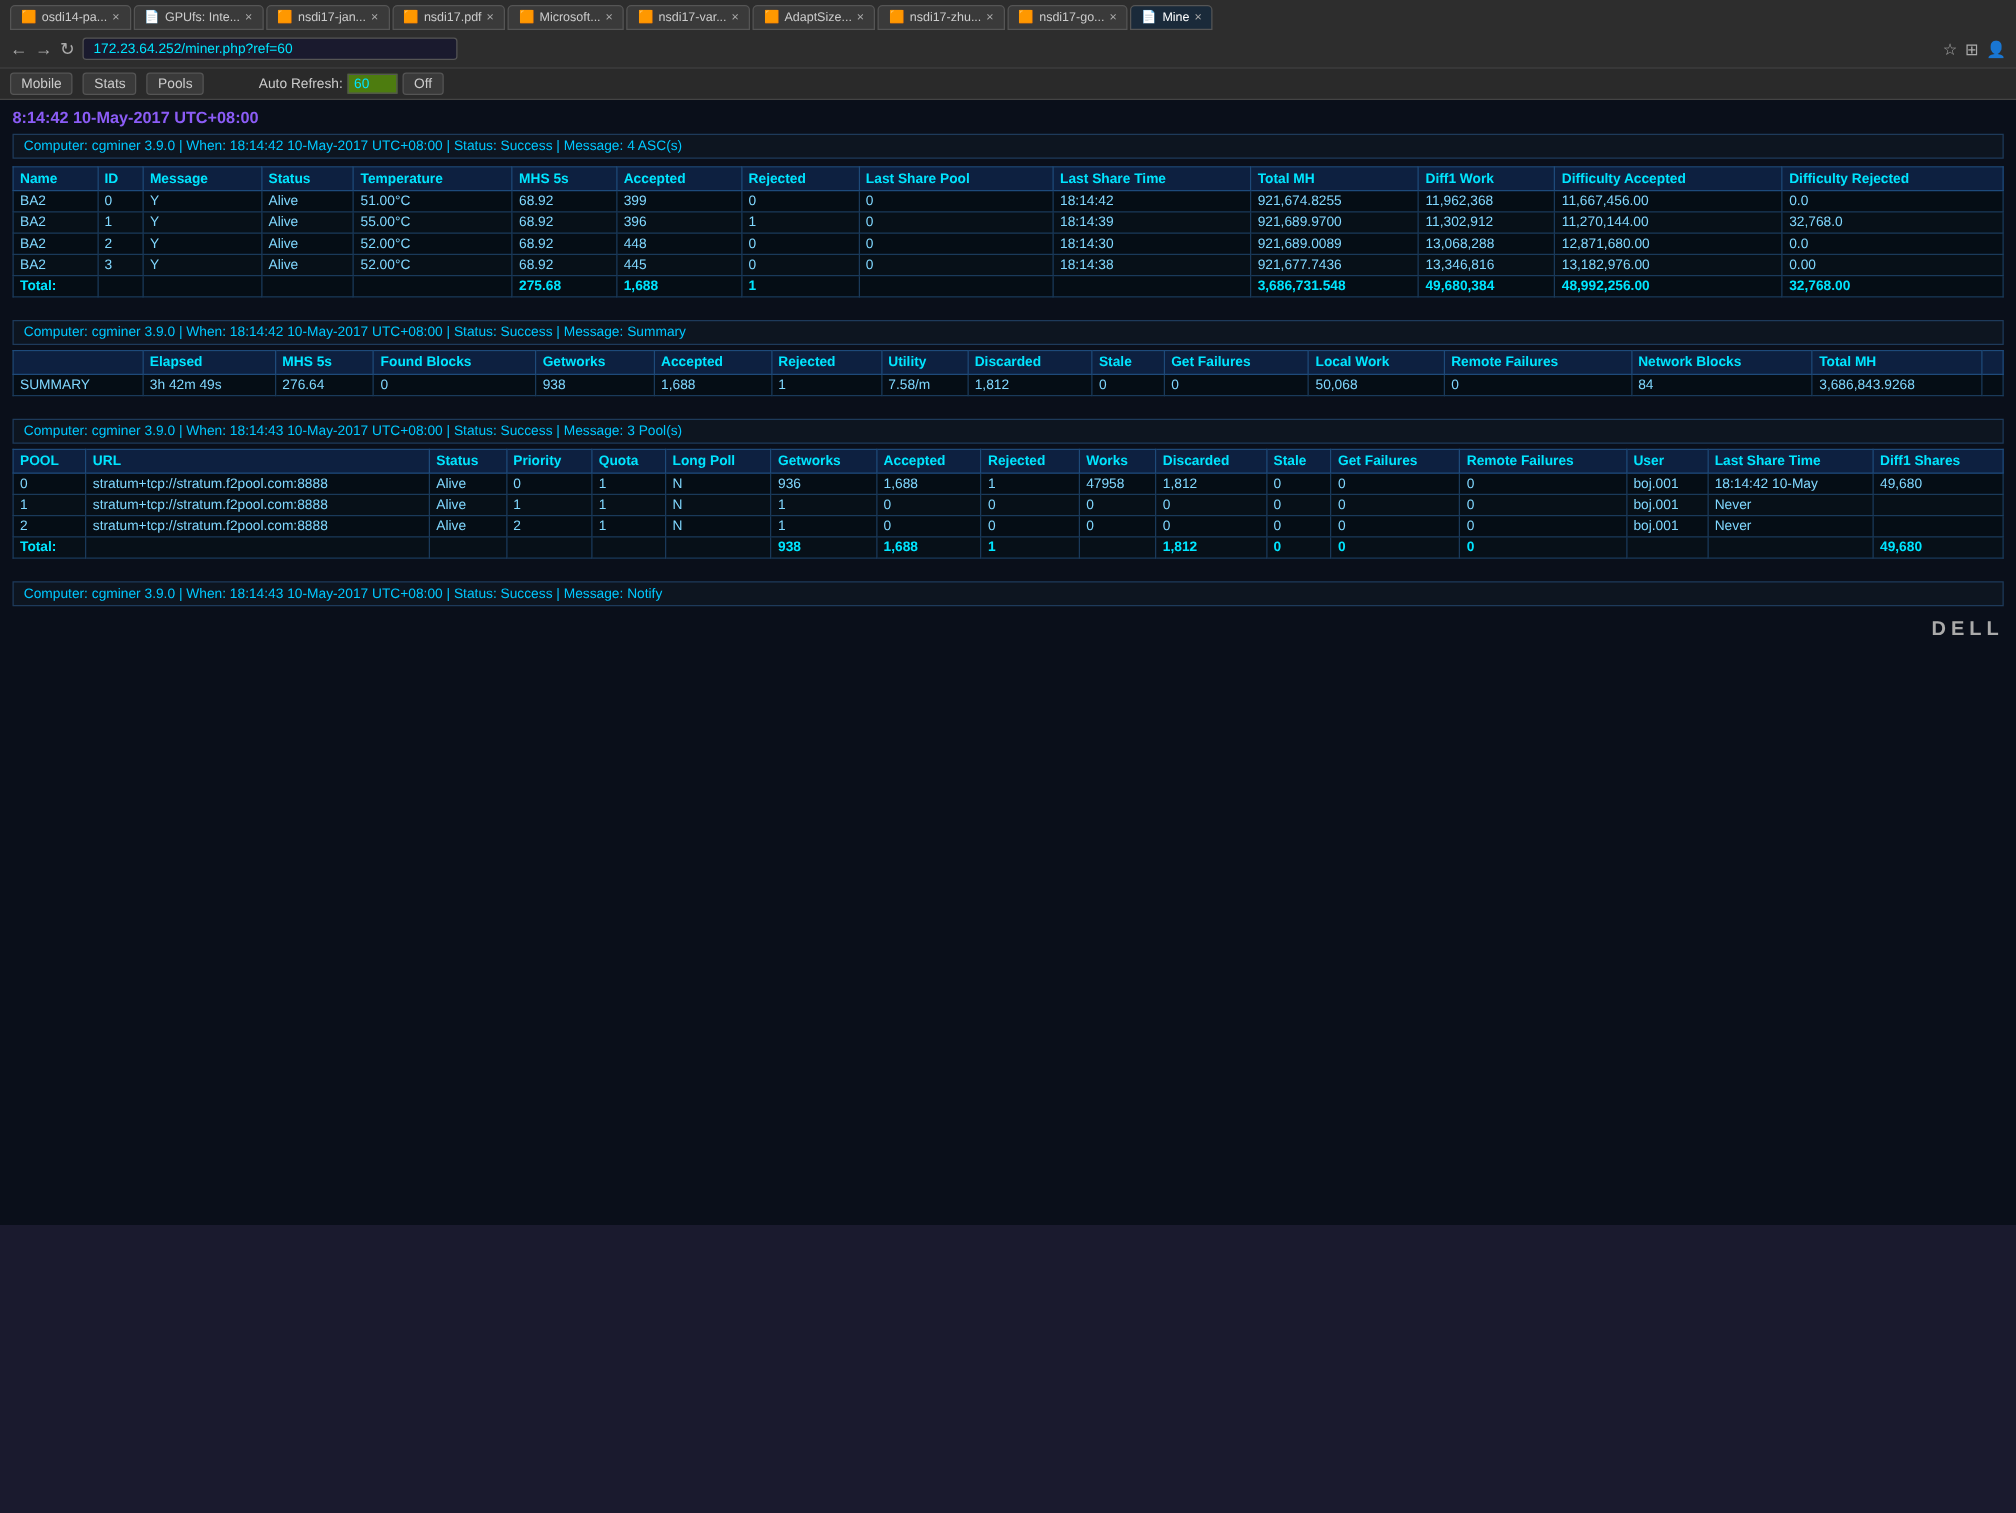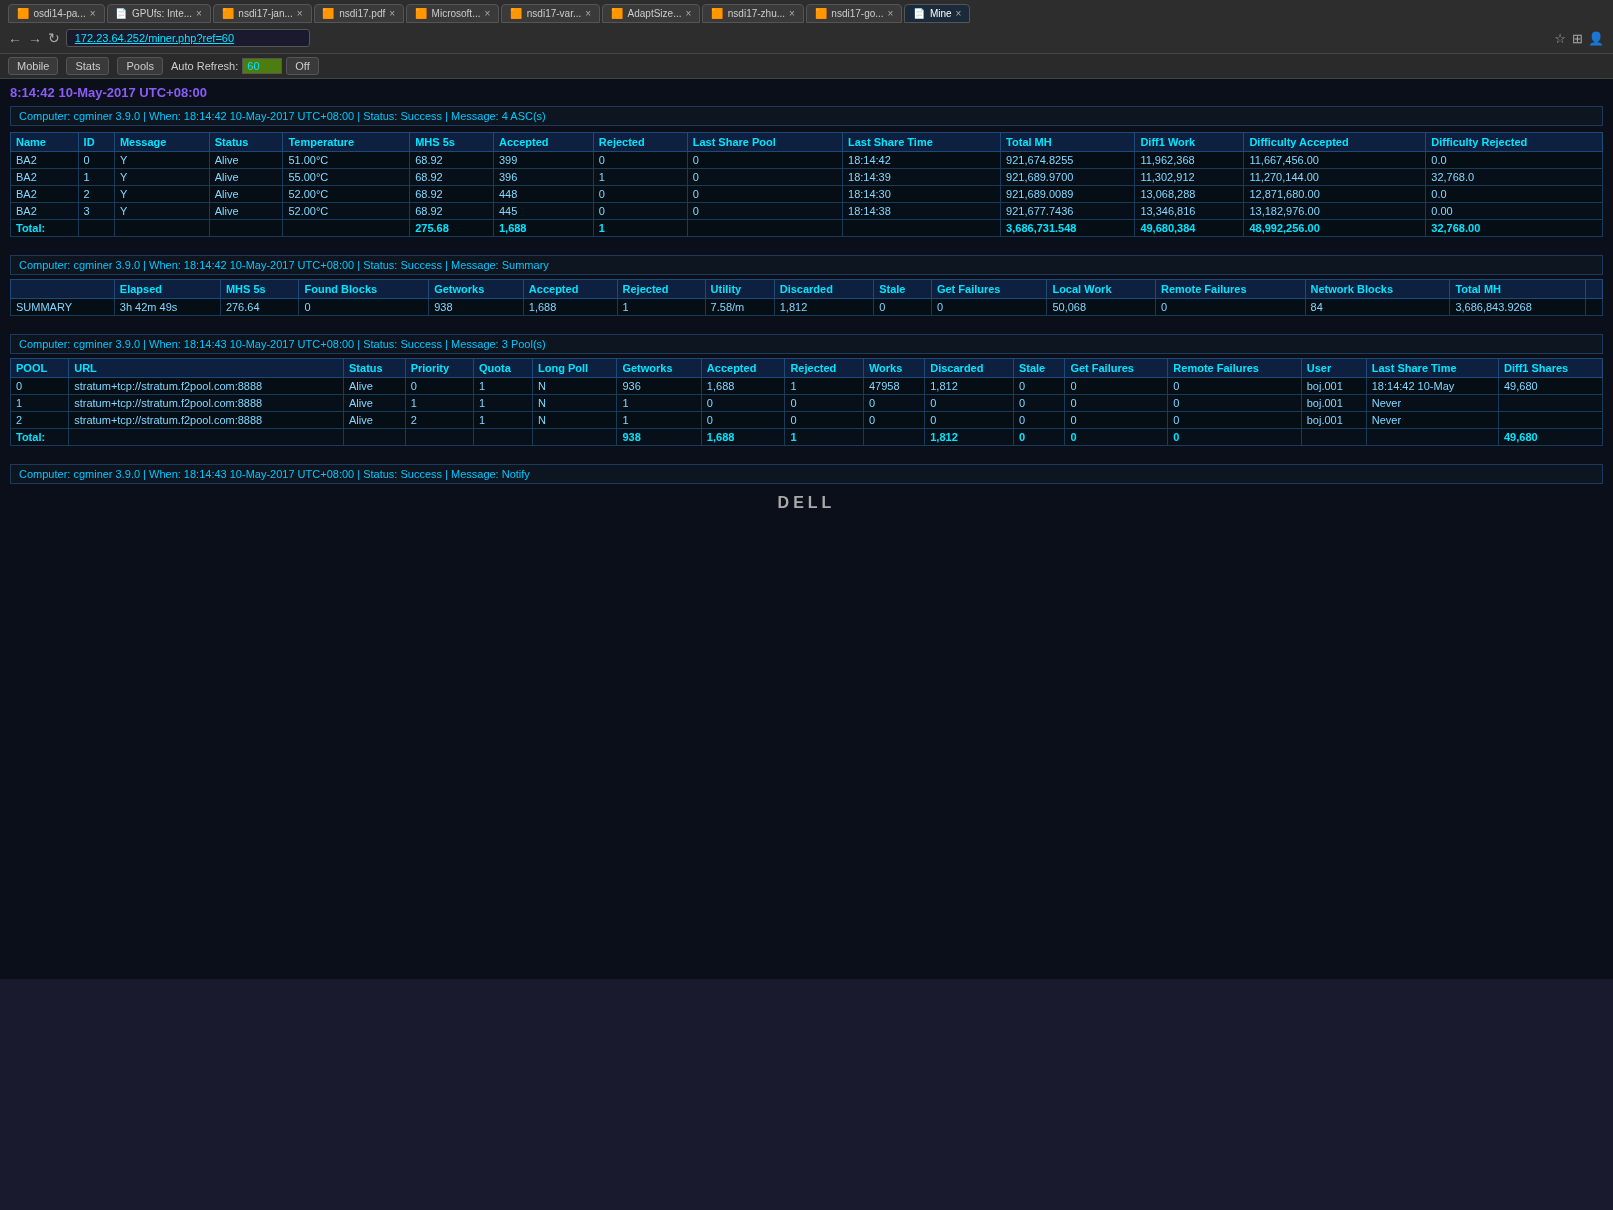--- a/index.html
+++ b/index.html
@@ -42,23 +42,22 @@
       color: #aaa;
       font-size: 10px;
     }
     .address-bar {
       background: #1a1a2e;
       border: 1px solid #555;
       border-radius: 3px;
       padding: 2px 8px;
       color: #00e5ff;
       font-size: 11px;
-      width: 244px;
+      width: 300px;
       display: inline-block;
-      text-decoration: underline;
     }
     .nav-bar {
       background: #2a2a2a;
       padding: 3px 8px;
       border-bottom: 1px solid #444;
       display: flex;
       align-items: flex-end;
       gap: 8px;
     }
     .nav-btn {
@@ -69,20 +68,21 @@
       font-size: 11px;
       cursor: pointer;
       border-radius: 3px;
     }
     .auto-refresh {
       display: flex;
       align-items: center;
       gap: 4px;
       color: #ccc;
       font-size: 11px;
+      margin-left: 36px;
     }
     .auto-refresh input {
       width: 40px;
       background: #4d7c0f;
       border: 1px solid #555;
       color: #00e5ff;
       padding: 1px 4px;
       font-size: 11px;
     }
     .page-content {
@@ -138,21 +138,21 @@
     }
     .inner-status {
       background: #0d1520;
       border: 1px solid #1e3a5a;
       padding: 3px 8px;
       margin-bottom: 4px;
       font-size: 11px;
       color: #00c8ff;
     }
     .dell-logo {
-      text-align: center;
+      text-align: right;
       color: #aaa;
       font-size: 16px;
       font-weight: bold;
       letter-spacing: 4px;
       margin-top: 10px;
     }
   </style>
 </head>
 <body>
 

